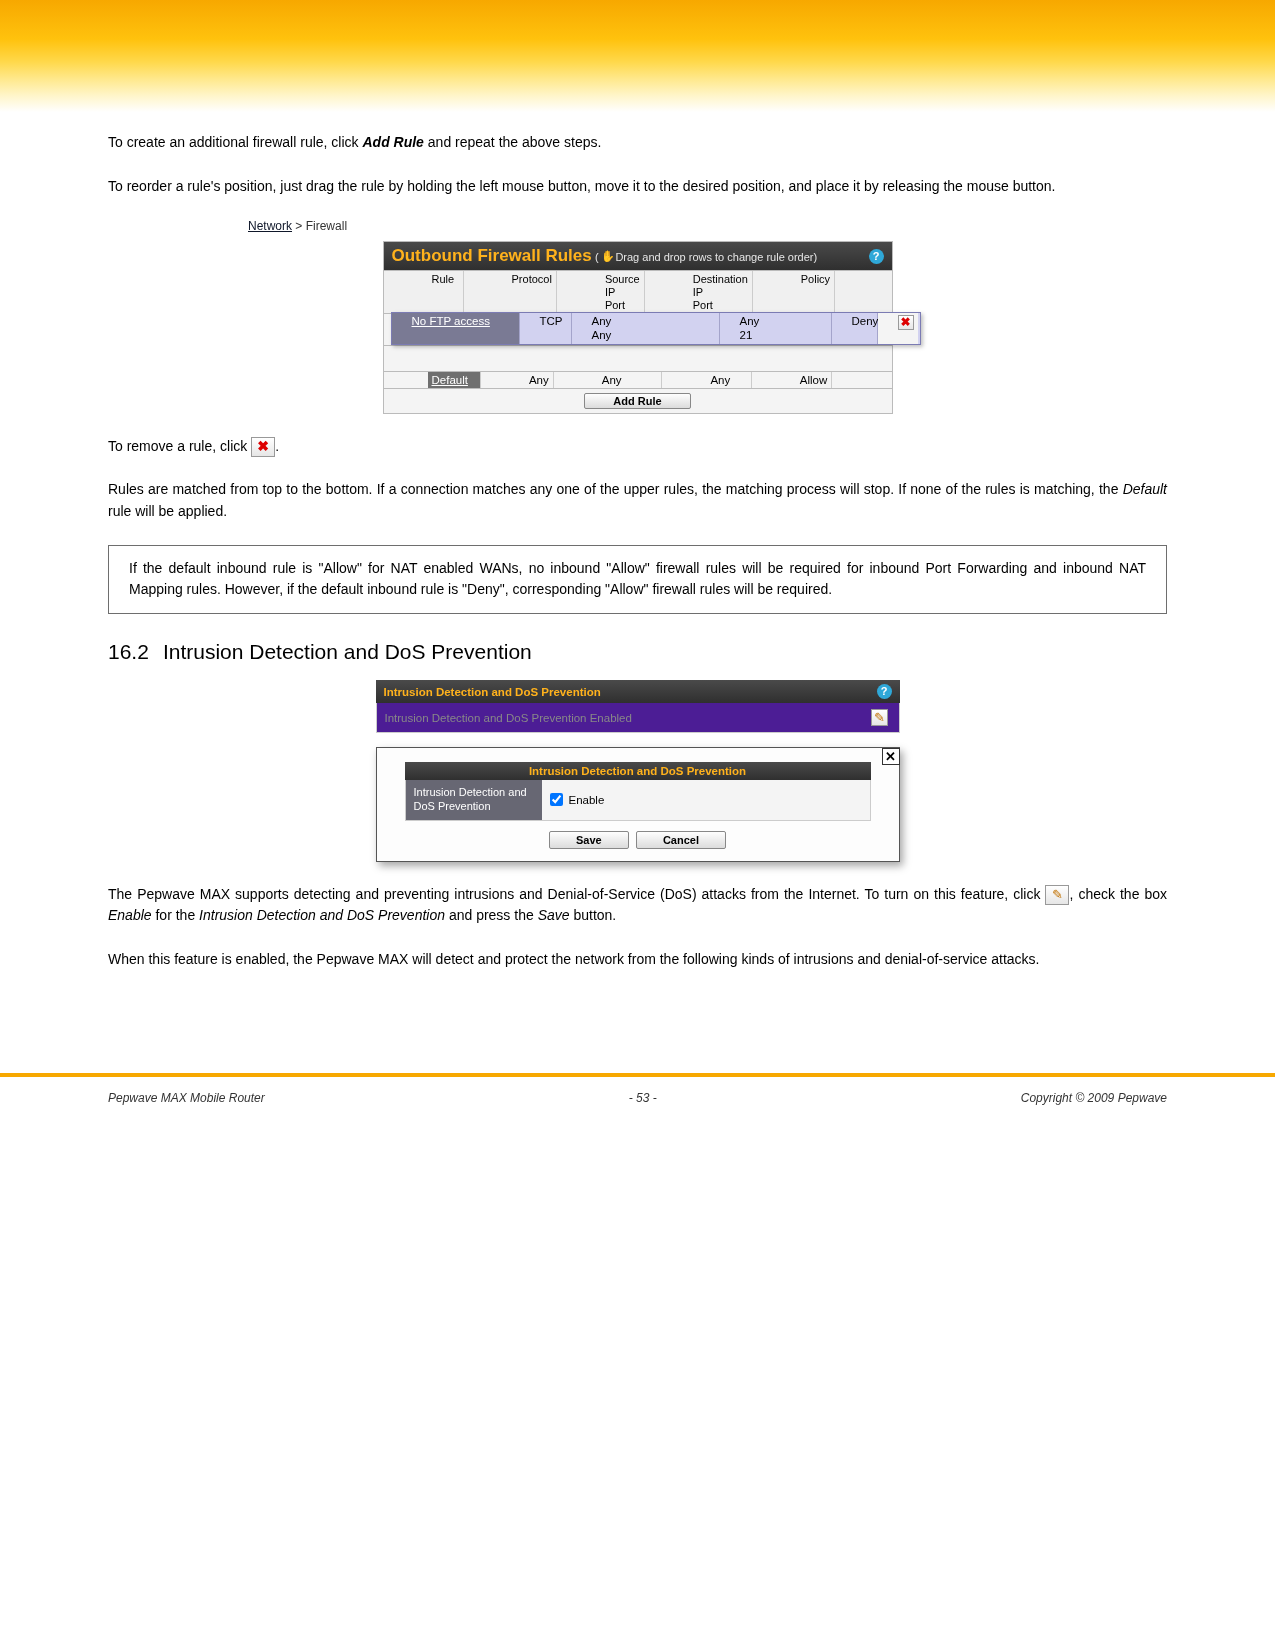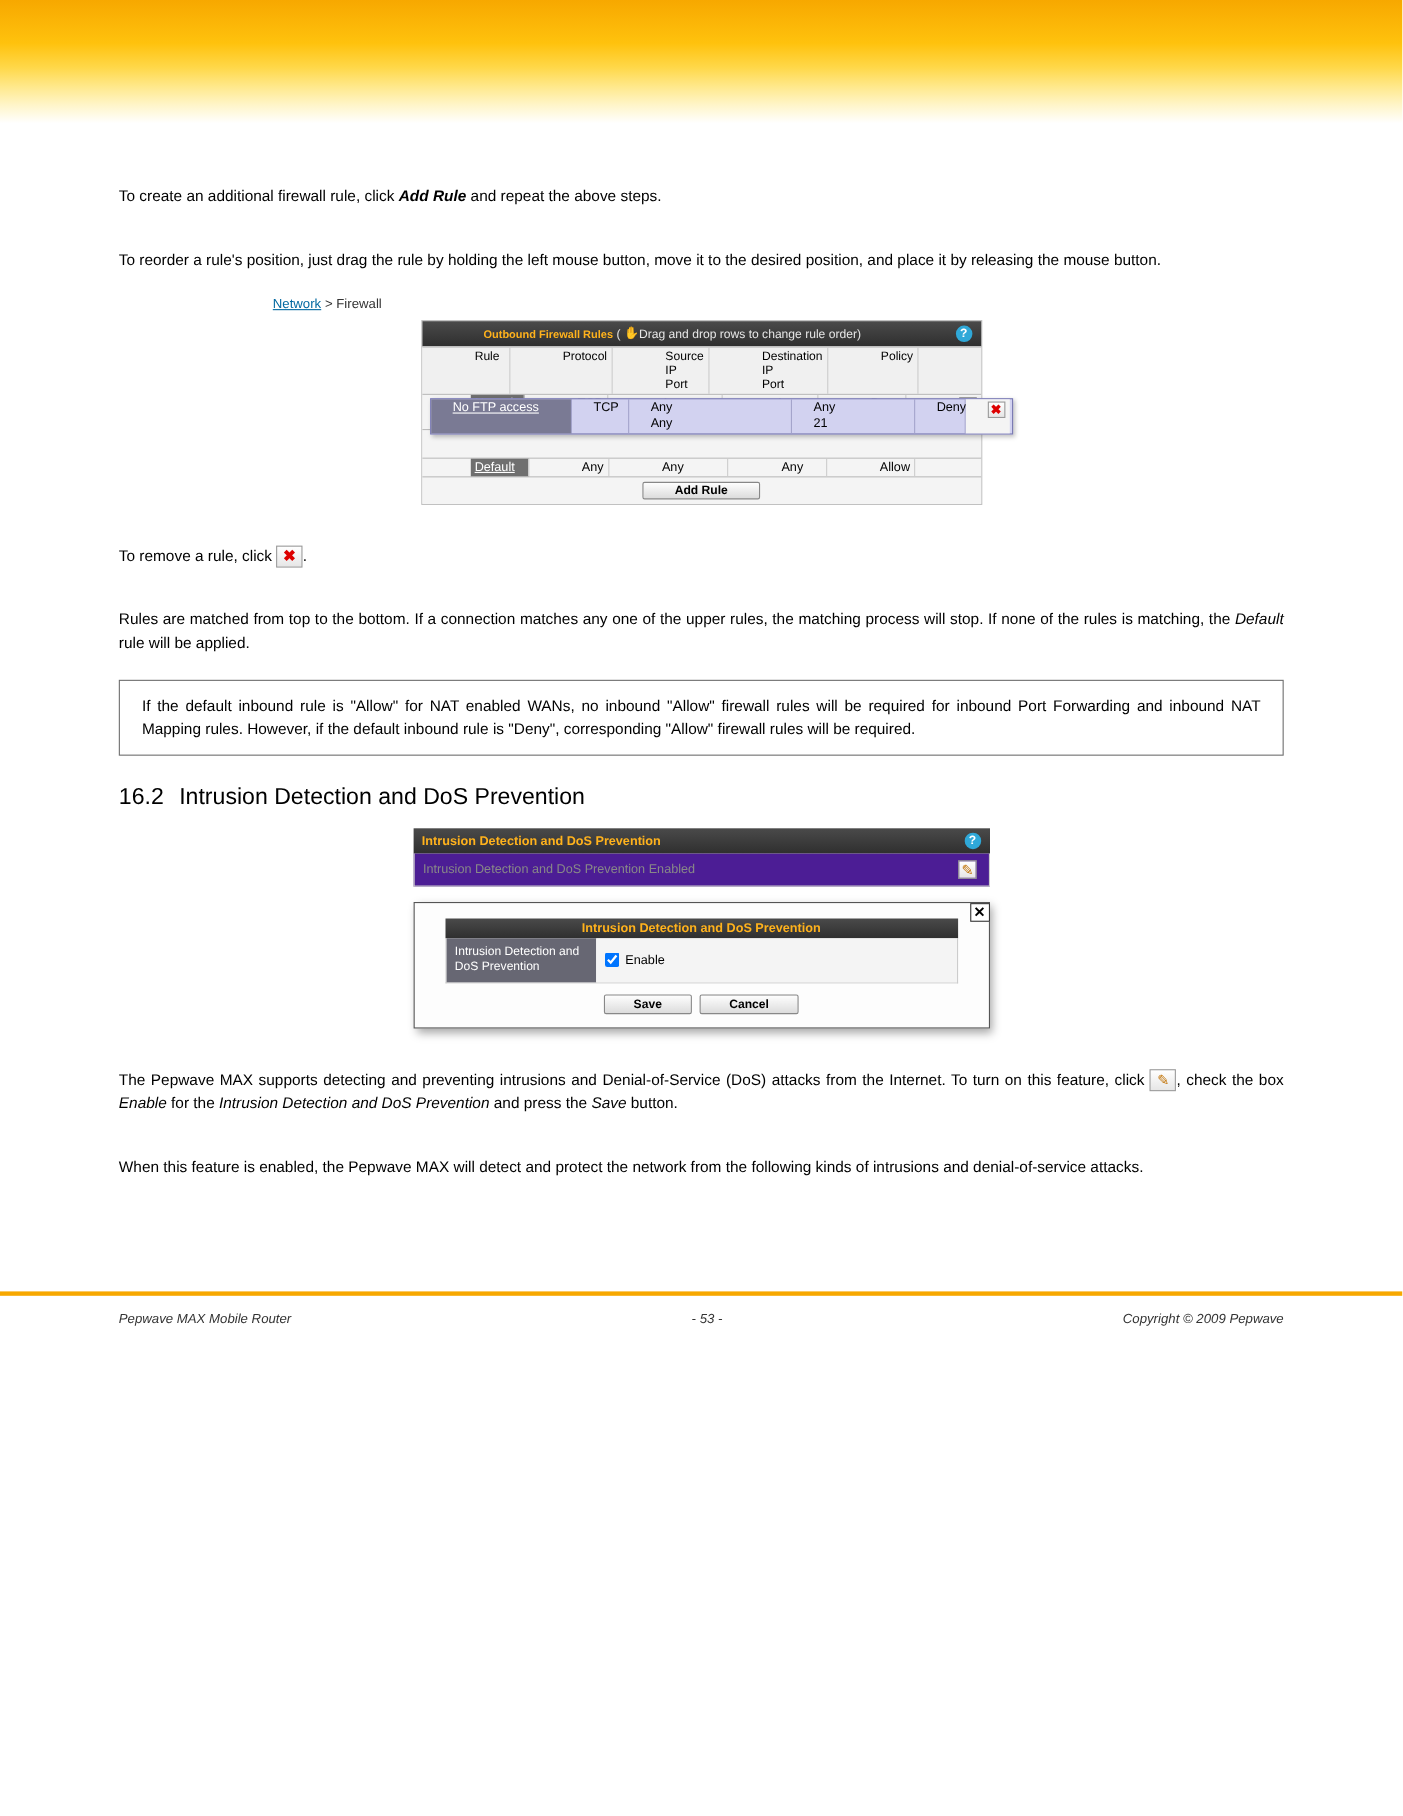--- a/index.html
+++ b/index.html
@@ -14,48 +14,47 @@
     height: 112px;
     background: linear-gradient(to bottom, #f7a800 0%, #ffc20d 35%, #ffd84a 55%, #ffe88a 70%, #fff5c8 85%, #ffffff 100%);
   }
   .content {
     padding: 20px 108px 40px 108px;
   }
   .para {
     margin-bottom: 22px;
     line-height: 1.55;
     text-align: justify;
-    margin-top: 36px;
   }
   .para .bold { font-weight: bold; font-style: italic; }
   .para .italic { font-style: italic; }
   .breadcrumb {
     margin-left: 140px;
     font-size: 12px;
     color: #333;
     margin-bottom: 8px;
   }
-  .breadcrumb a { color: #0369a1; text-decoration: underline; }
+  .breadcrumb a { color: #0f172a; text-decoration: underline; }
   .firewall-panel {
     width: 510px;
     margin: 0 auto 22px auto;
     border: 1px solid #bbb;
     font-size: 11.5px;
     background: #fff;
     position: relative;
   }
   .fw-titlebar {
     background: linear-gradient(to bottom, #4a4a4a, #2f2f2f);
     color: #fff;
     padding: 4px 8px;
     display: flex;
     justify-content: space-between;
     align-items: center;
   }
-  .fw-titlebar .title-text { color: #ffb21c; font-weight: bold; font-size: 10px; margin-left: 48px; }
+  .fw-titlebar .title-text { color: #ffb21c; font-weight: bold; font-size: 17px; }
   .fw-titlebar .drag-text { color: #e6e6e6; font-size: 11px; text-align: center; }
   .fw-titlebar .help-icon {
     width: 15px; height: 15px; border-radius: 50%;
     background: #2fa8d8; color: #fff; font-size: 11px; line-height: 15px;
     text-align: center; font-weight: bold;
   }
   .fw-row { display: flex; border-top: 1px solid #bbb; }
   .fw-row > div { border-right: 1px solid #ccc; padding: 2px 4px; margin-left: 44px; }
   .fw-row > div:last-child { border-right: none; }
   .col-rule { width: 120px; }

